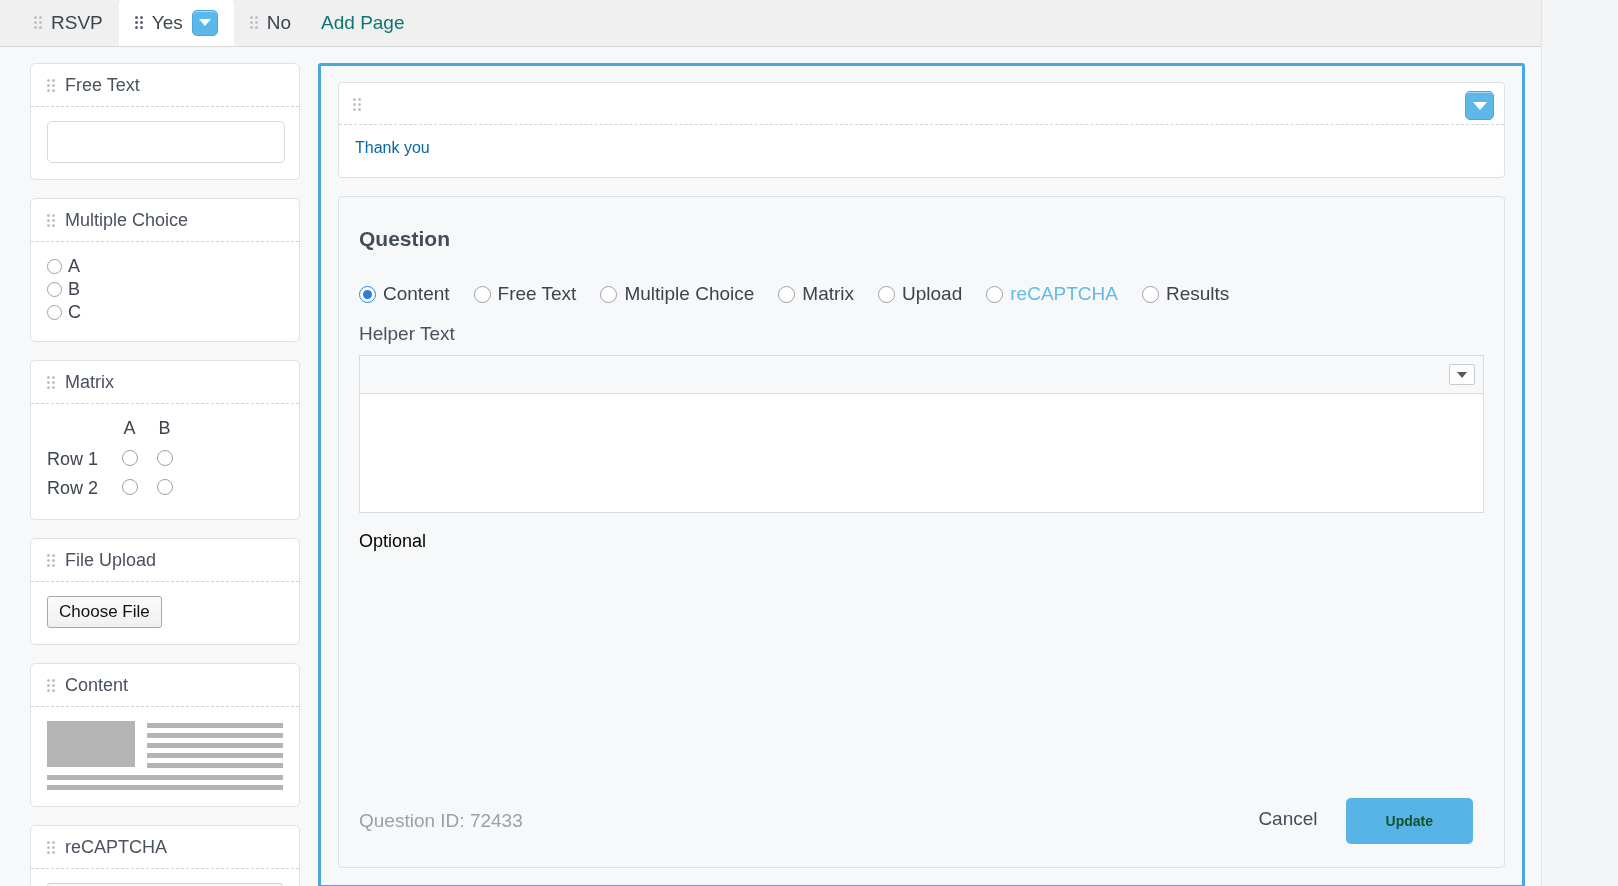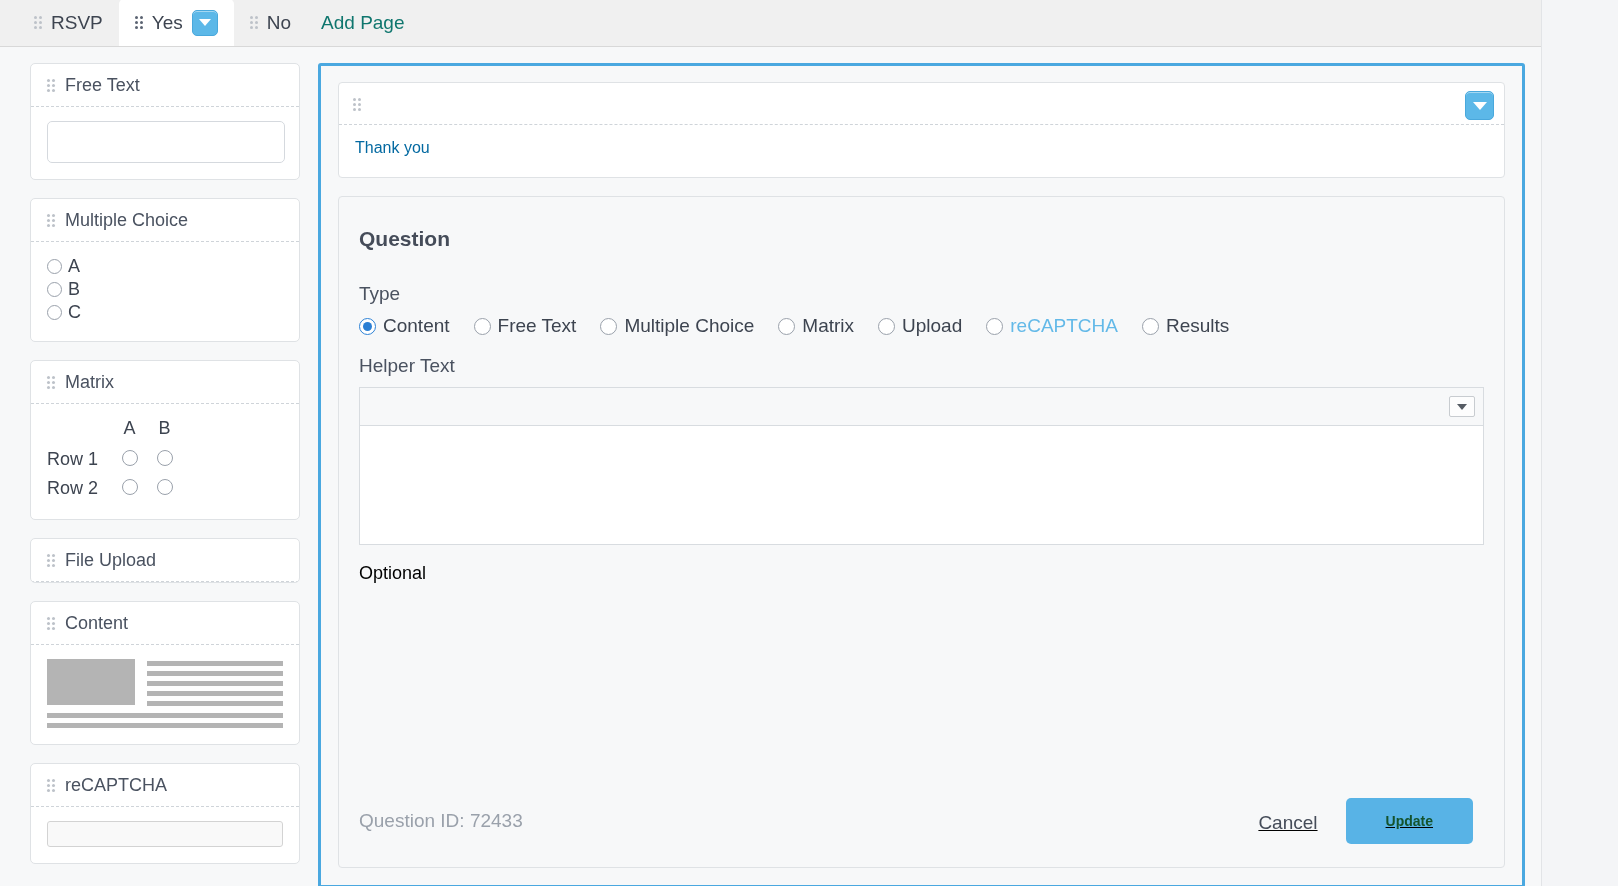--- a/index.html
+++ b/index.html
@@ -307,21 +307,21 @@
   .qfooter {
     position: absolute;
     left: 0; right: 11px; bottom: 0;
     height: 92px;
     display: flex; align-items: center;
     padding: 0 20px 0 20px;
   }
   .qid { font-size: 19px; color: #9aa1ab; }
   .foot-actions {
     margin-left: auto;
-    display: flex; align-items: flex-end; gap: 22px; text-decoration: underline;
+    display: flex; align-items: flex-start; gap: 22px;
   }
   .btn-cancel {
     font-size: 19px; color: #454c59;
     background: none; border: none;
     cursor: pointer; padding: 10px 6px;
     font-family: inherit;
   }
   .btn-update {
     font-size: 14px; color: #14532d; font-weight: bold;
     background: #58b3e6;
@@ -473,20 +473,23 @@
             <span class="grip">
                 <i></i>
                 <i></i>
                 <i></i>
                 <i></i>
                 <i></i>
                 <i></i>
               </span>
             <span>File Upload</span>
           </div>
+          <div class="pcard-body">
+            <span class="choose-file">Choose File</span>
+          </div>
         </div>
 
         <div class="pcard">
           <div class="pcard-head">
             <span class="grip">
                 <i></i>
                 <i></i>
                 <i></i>
                 <i></i>
                 <i></i>
@@ -550,21 +553,20 @@
                   <i></i>
                 </span>
             </div>
             <span class="preview-caret"></span>
             <div class="preview-body">Thank you</div>
           </div>
 
           <div class="qcard">
             <div class="qtitle">Question</div>
 
-            <div class="flabel">Type</div>
             <div class="type-row">
               <label class="type-opt">
                 <span class="rb checked"></span>
                 <span>Content</span>
               </label>
               <label class="type-opt">
                 <span class="rb"></span>
                 <span>Free Text</span>
               </label>
               <label class="type-opt">

